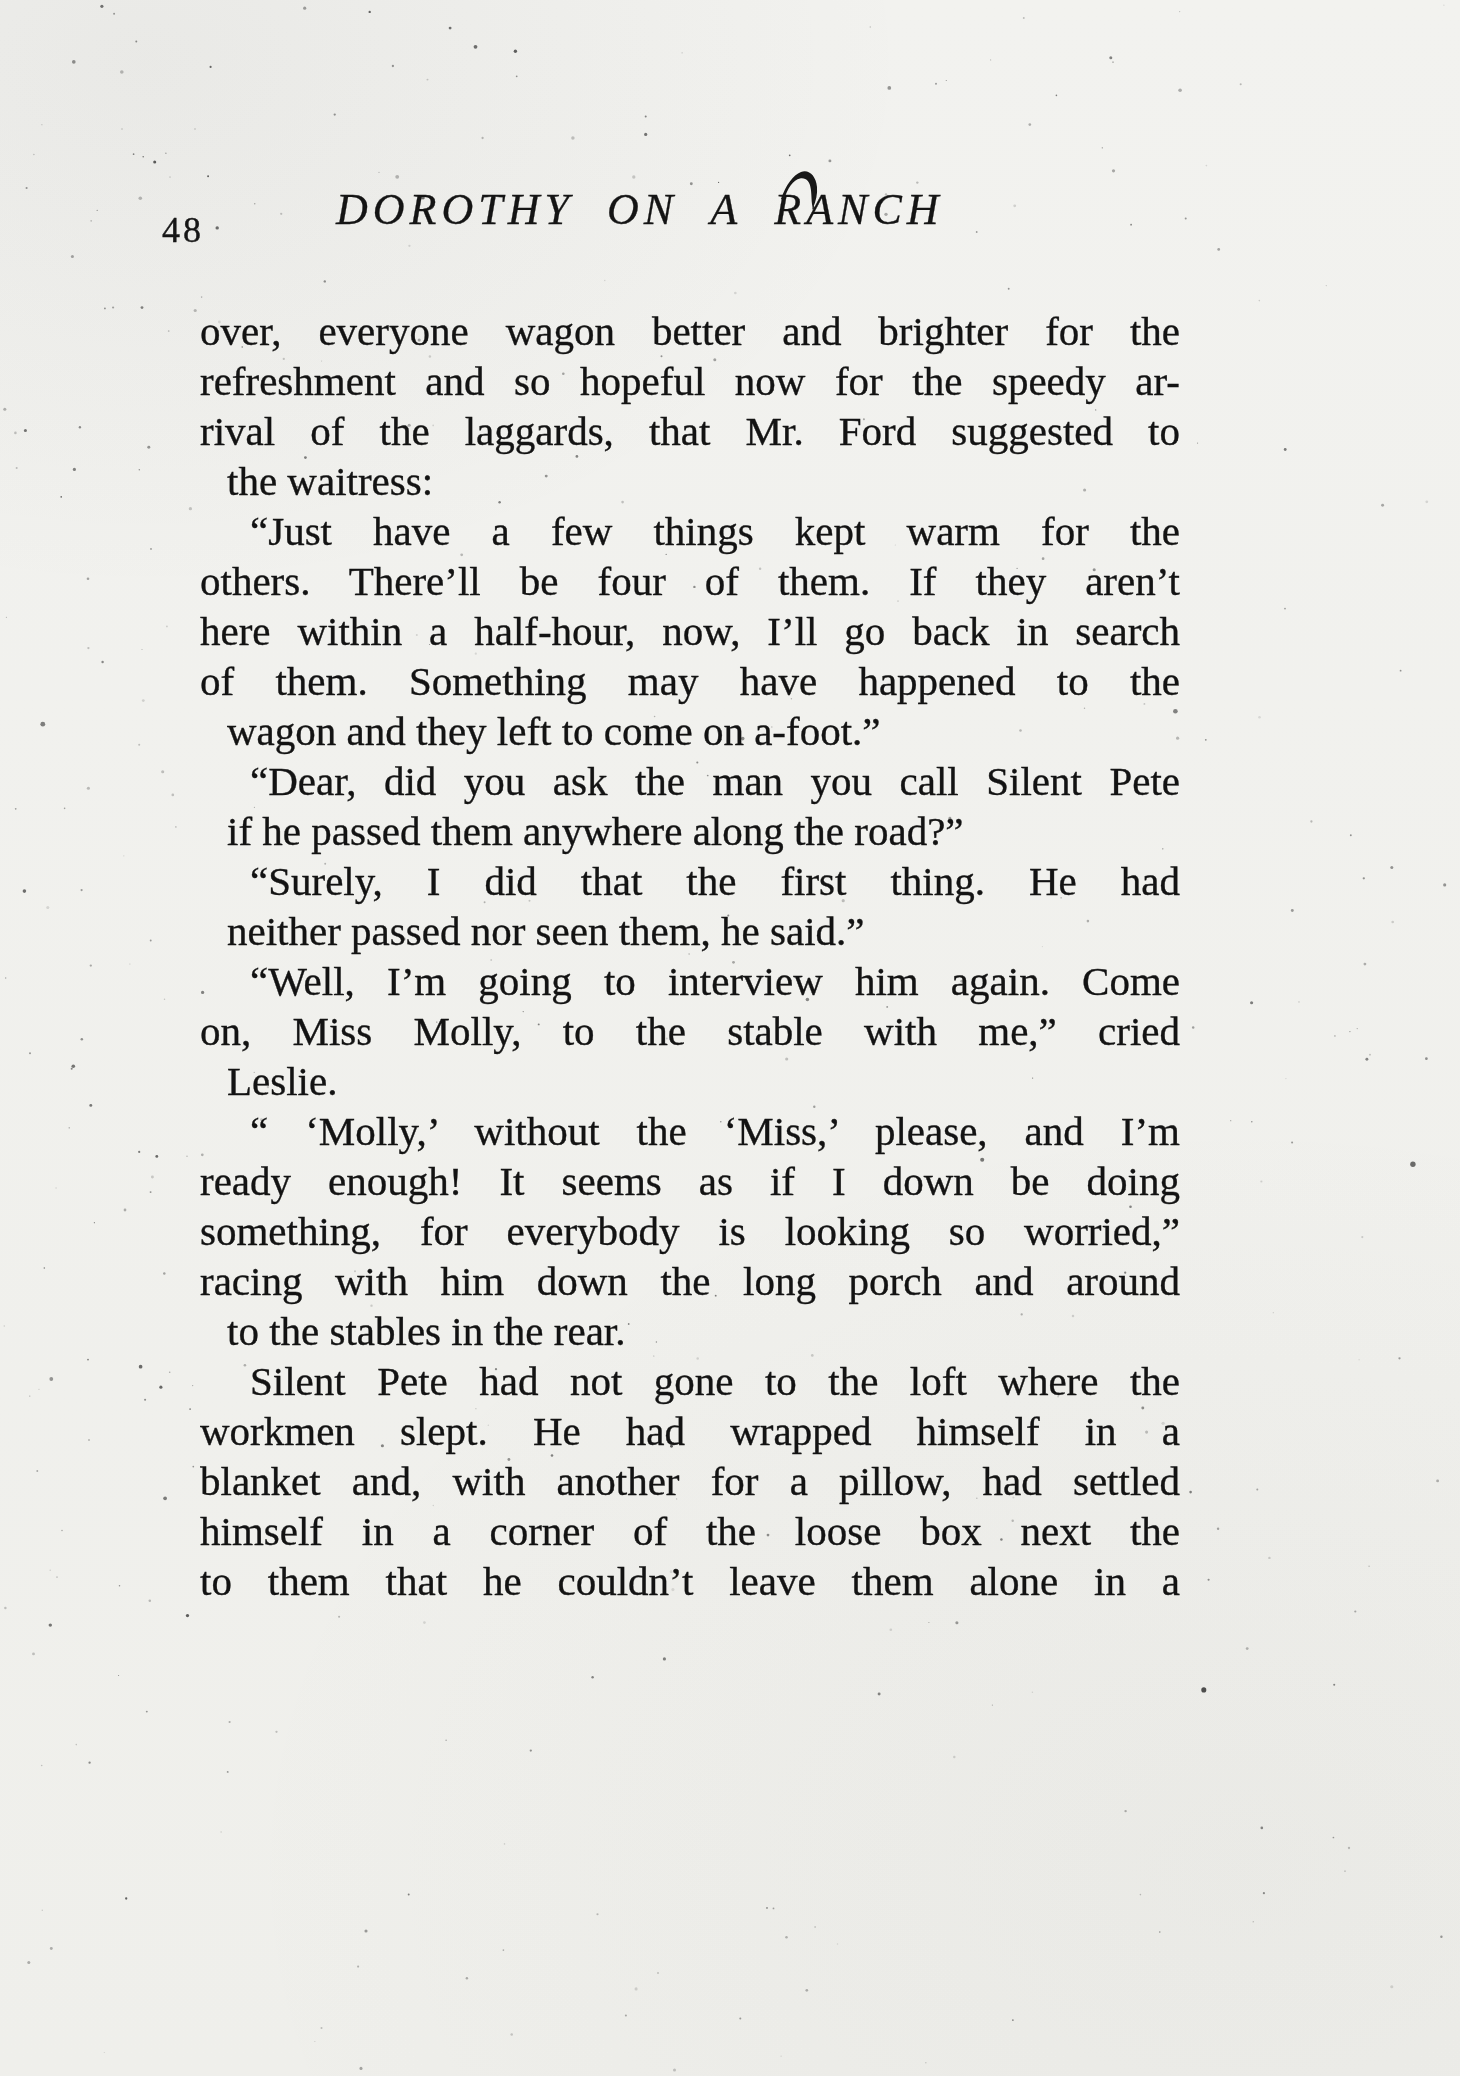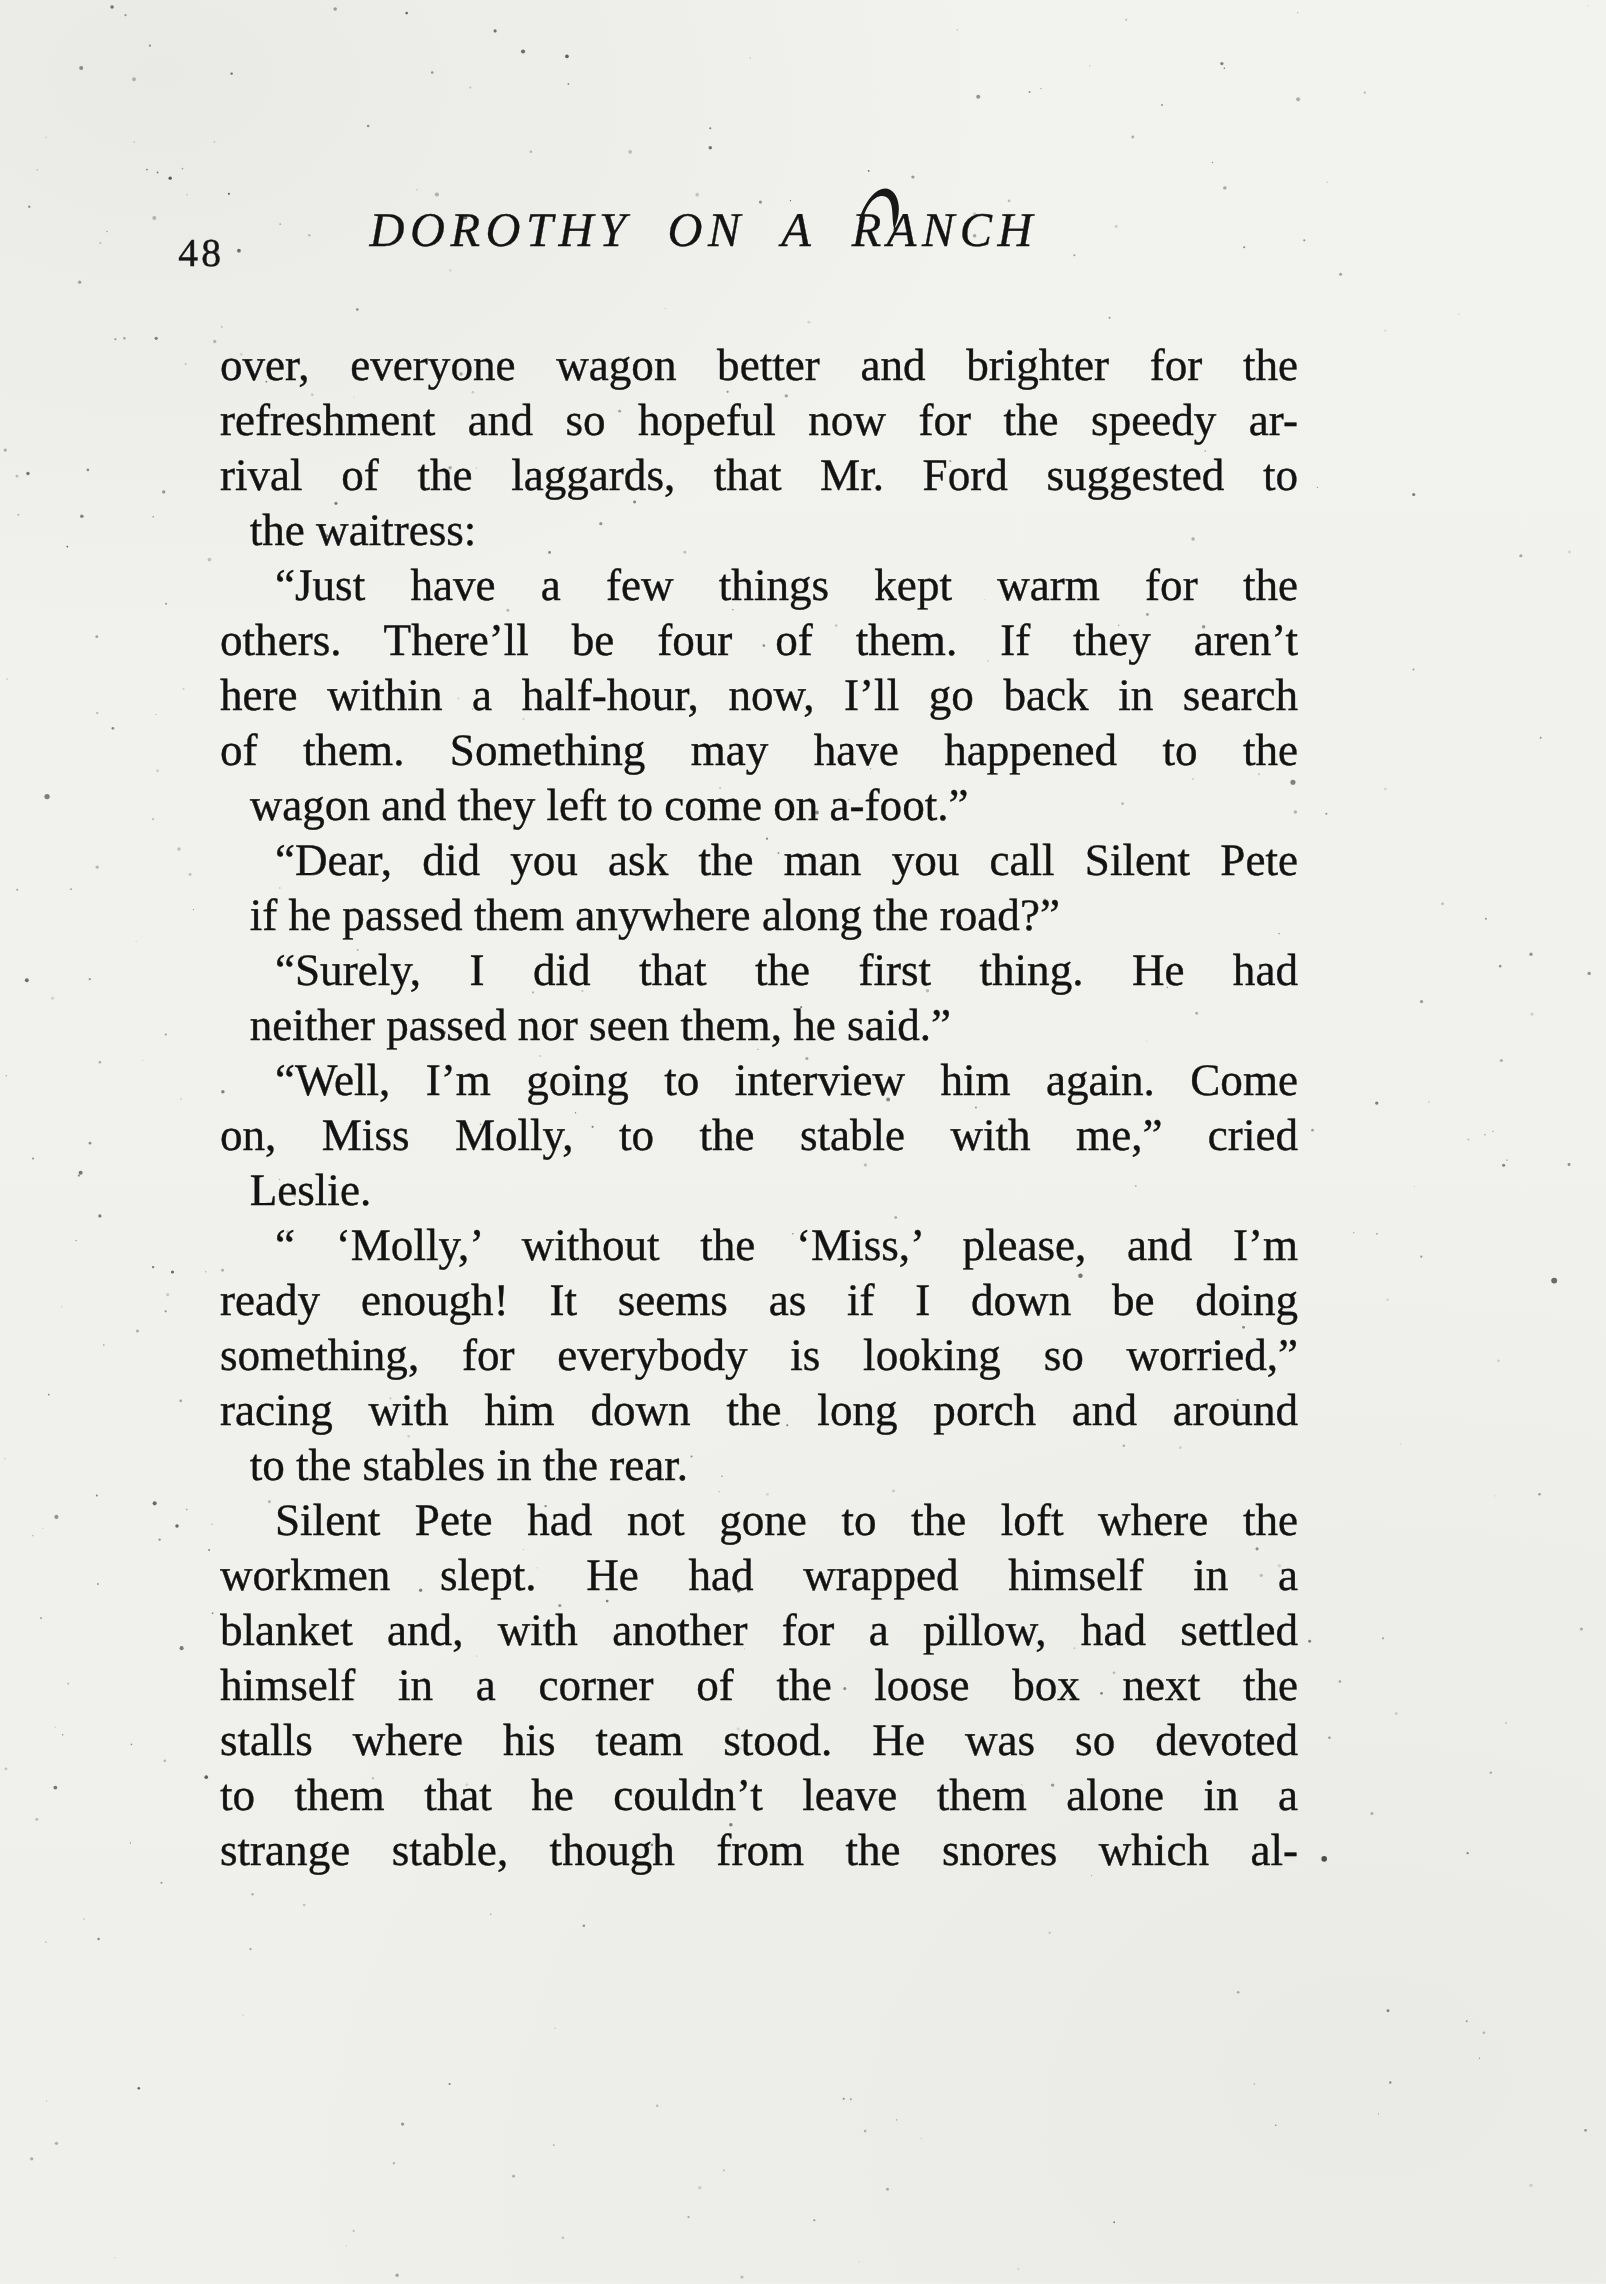--- a/index.html
+++ b/index.html
@@ -480,18 +480,16 @@
       <div class="line short">Leslie.</div>
       <div class="line indent">“ ‘Molly,’ without the ‘Miss,’ please, and I’m</div>
       <div class="line">ready enough! It seems as if I down be doing</div>
       <div class="line">something, for everybody is looking so worried,”</div>
       <div class="line">racing with him down the long porch and around</div>
       <div class="line short">to the stables in the rear.</div>
       <div class="line indent">Silent Pete had not gone to the loft where the</div>
       <div class="line">workmen slept. He had wrapped himself in a</div>
       <div class="line">blanket and, with another for a pillow, had settled</div>
       <div class="line">himself in a corner of the loose box next the</div>
-      <div class="line">stalls where his team stood. He was so devoted</div>
       <div class="line">to them that he couldn’t leave them alone in a</div>
-      <div class="line">strange stable, though from the snores which al-</div>
     </main>
 
 </div>
 
 </body></html>

